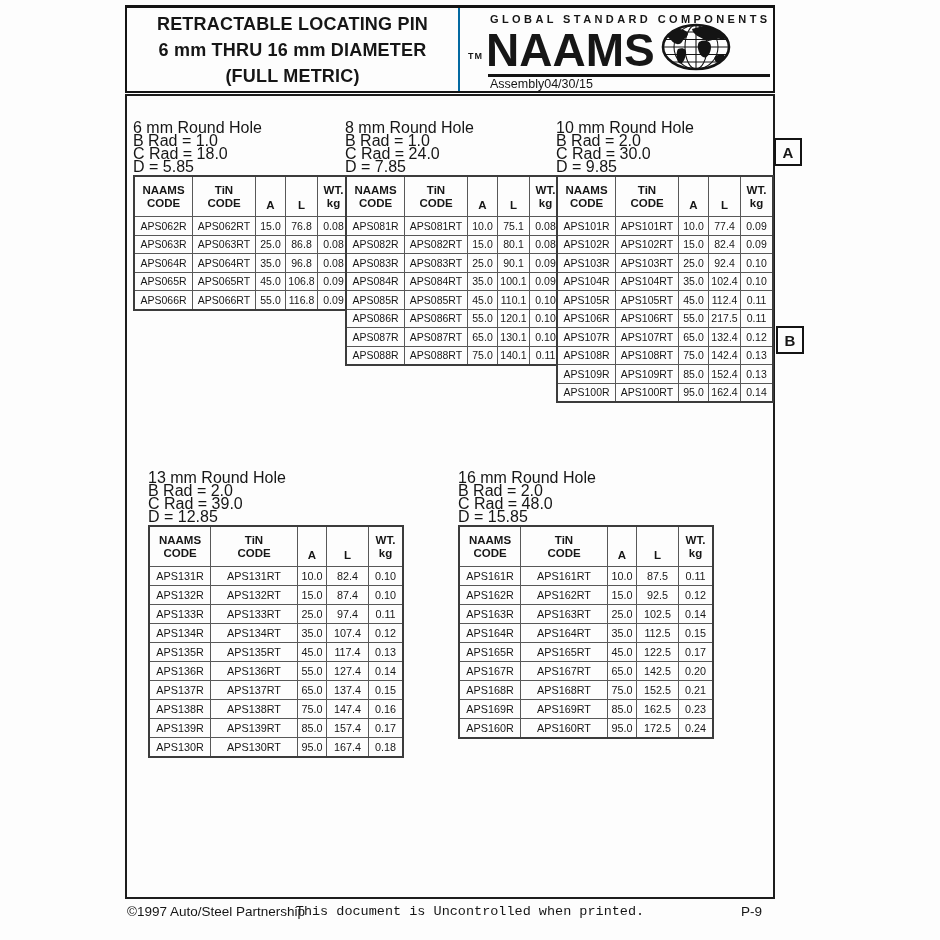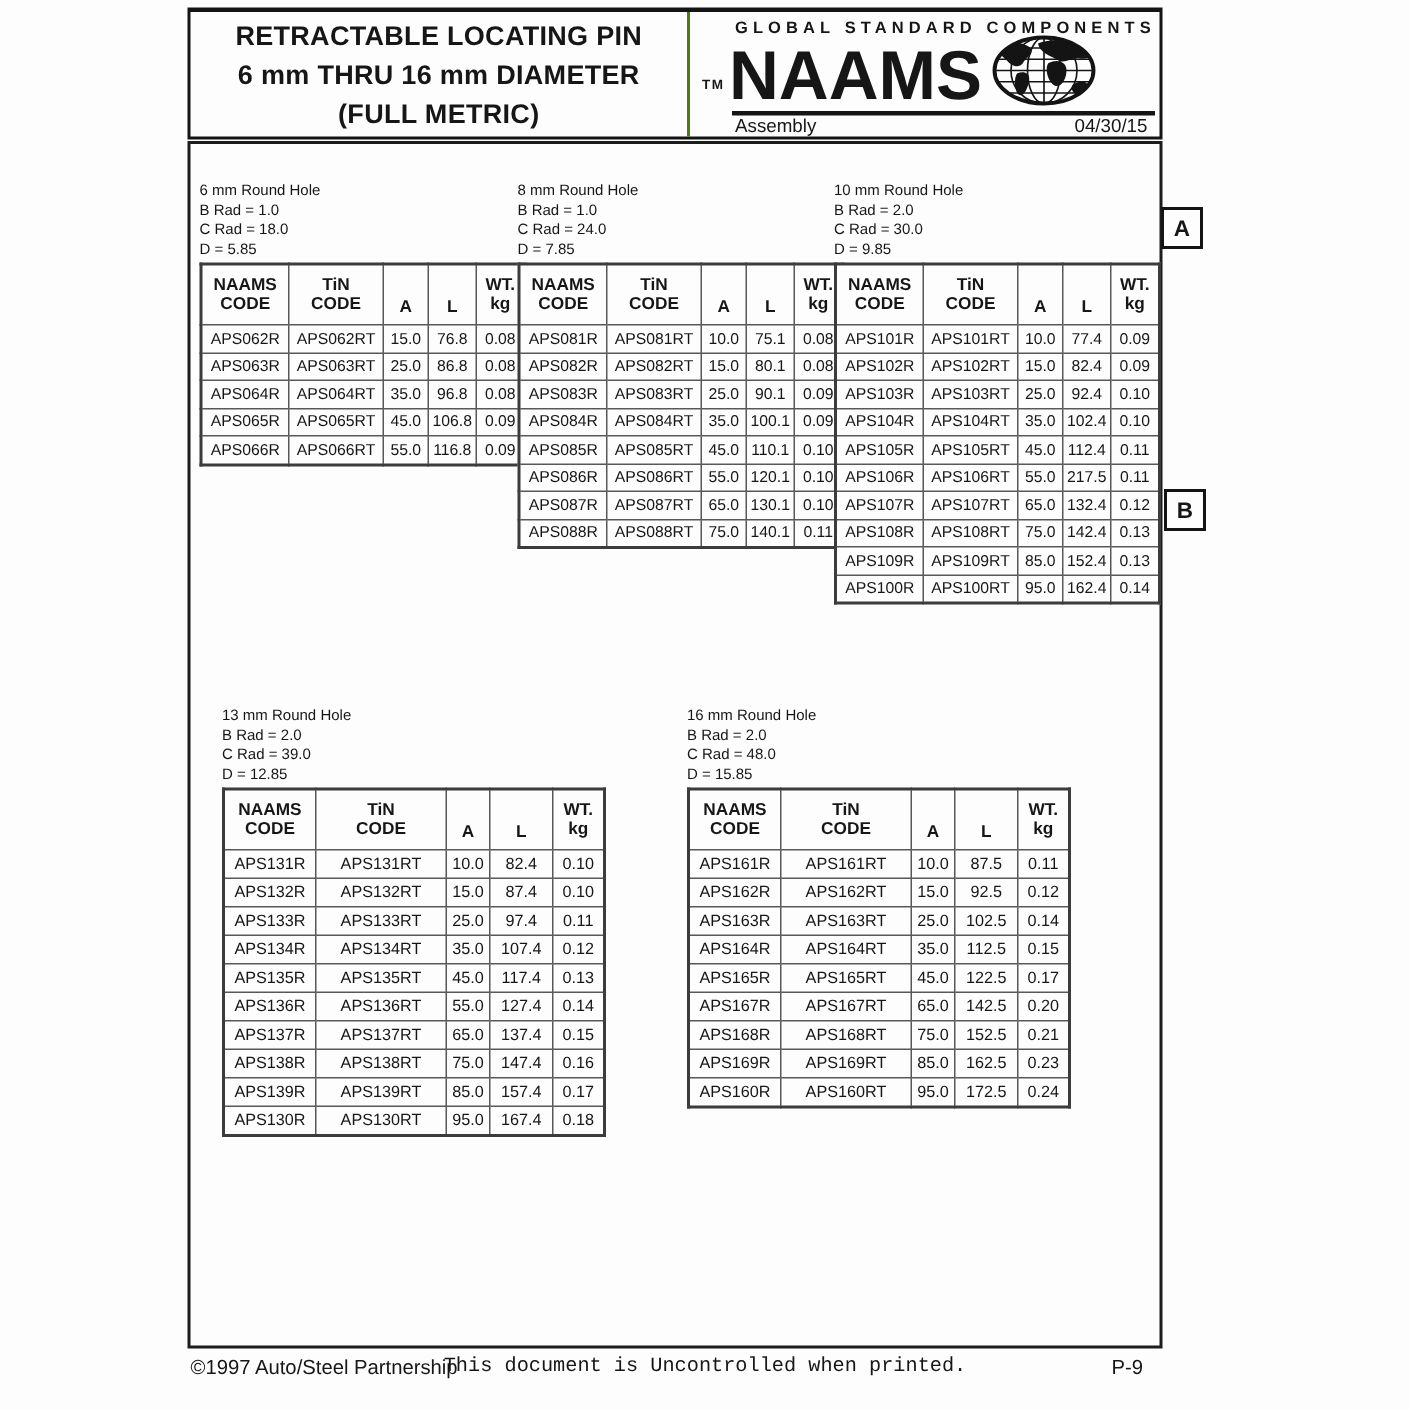--- a/index.html
+++ b/index.html
@@ -7,58 +7,58 @@
     position:relative;width:940px;height:940px;background:#fdfdfd;
     font-family:"Liberation Sans", sans-serif;color:#161616;overflow:hidden;
   }
   
   .header-box{
     position:absolute;left:125px;top:5px;width:646px;height:83px;
     border:2px solid #141414;border-top-width:3px;background:#fdfdfd;
   }
   .title-box{
     position:absolute;left:0;top:0;width:331px;height:100%;
-    border-right:2px solid #4d7c0f;
+    border-right:2px solid #0369a1;
     display:flex;flex-direction:column;justify-content:center;align-items:center;
     text-align:center;font-weight:bold;font-size:18px;line-height:26px;letter-spacing:.2px;
   }
   .brand{position:absolute;left:333px;top:0;right:0;height:100%;}
   .brand-tagline{
     position:absolute;left:30px;top:5px;font-size:11px;font-weight:bold;
     letter-spacing:3.4px;white-space:nowrap;
   }
   .brand-row{position:absolute;left:8px;top:14px;display:flex;align-items:flex-end;}
   .brand-tm{font-size:9px;font-weight:bold;letter-spacing:1px;margin:0 3px 12px 0;}
   .brand-name{font-size:46px;font-weight:bold;line-height:46px;letter-spacing:0px;}
   .globe{margin:0 0 1px 4px;}
   .brand-rule{position:absolute;left:28px;right:3px;top:66px;height:3px;background:#141414;}
   .brand-bottom{
     position:absolute;left:30px;right:8px;top:69px;display:flex;
-    justify-content:space-between;font-size:12.5px;gap:39px;
+    justify-content:flex-start;font-size:12.5px;
   }
   
   .main-box{
     position:absolute;left:125px;top:94px;width:646px;height:801px;
     border:2px solid #1d1d1d;background:#fdfdfd;
   }
   .marker{
     position:absolute;width:24px;height:24px;border:2px solid #141414;background:#fdfdfd;
     display:flex;align-items:center;justify-content:center;
     font-size:15px;font-weight:bold;z-index:5;
   }
   .marker-a{left:774px;top:138px;}
   .marker-b{left:776px;top:326px;}
   
   .tbl-group{position:absolute;}
   .g0{left:133px;top:121px;}
   .g1{left:345px;top:121px;}
   .g2{left:556px;top:121px;}
   .g3{left:148px;top:471px;}
   .g4{left:438px;top:471px;padding-left:20px;}
-  .notes{font-size:10px;line-height:13px;margin-bottom:2px;height:52px;}
+  .notes{font-size:16px;line-height:13px;margin-bottom:2px;height:52px;}
   table.tbl{
     border-collapse:collapse;table-layout:fixed;background:#fdfdfd;
     border:2px solid #3c3c3c;margin-top:0;
   }
   .tbl th,.tbl td{
     border:1px solid #585858;text-align:center;padding:0;overflow:hidden;white-space:nowrap;
   }
   .tbl th{
     font-size:11.5px;font-weight:bold;line-height:13px;height:35px;
     vertical-align:middle;white-space:pre-line;

